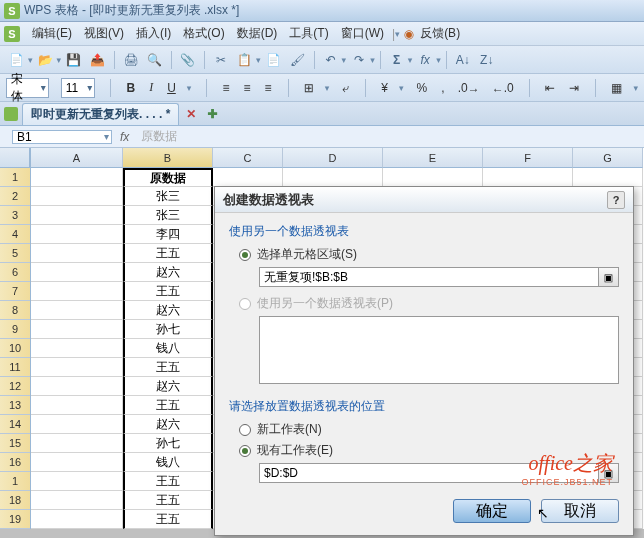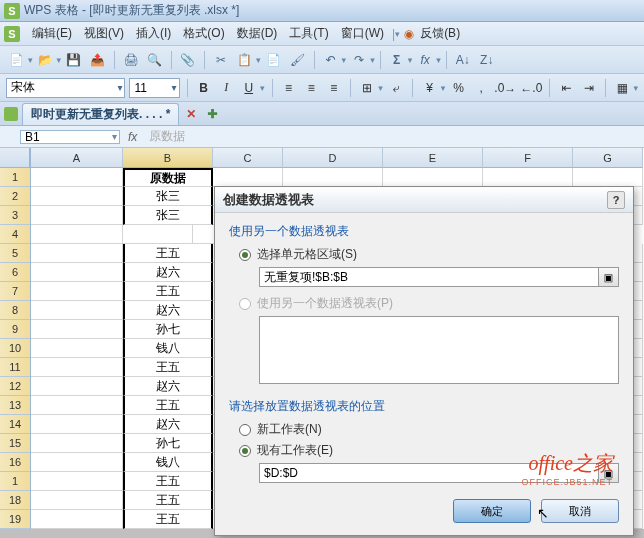--- a/index.html
+++ b/index.html
@@ -8,34 +8,34 @@
 .app-icon{width:16px;height:16px;background:#7fb84d;border-radius:2px;display:inline-flex;align-items:center;justify-content:center;color:#fff;font-weight:bold;font-size:11px;margin-right:4px}
 .titlebar-text{color:#3c5a7a;font-size:12px}
 .menubar{background:linear-gradient(#e8f0fa,#d5e3f2);height:24px;display:flex;align-items:center;padding:0 4px;border-bottom:1px solid #b8c8db}
 .menu-logo{width:16px;height:16px;background:#7fb84d;border-radius:2px;display:inline-flex;align-items:center;justify-content:center;color:#fff;font-weight:bold;font-size:11px;margin-right:6px}
 .menu-item{padding:2px 6px;color:#333;cursor:pointer}
 .menu-sep{color:#999;margin:0 2px}
 .toolbar{background:linear-gradient(#e2ecf7,#d0dff0);height:28px;display:flex;align-items:center;padding:0 6px;border-bottom:1px solid #b0c4da;gap:2px}
 .tbtn{width:22px;height:22px;display:inline-flex;align-items:center;justify-content:center;border:1px solid transparent;border-radius:2px;cursor:pointer;color:#4a6a8a}
 .tsep{width:1px;height:18px;background:#a8bcd3;margin:0 3px}
 .dd{font-size:9px;color:#6a8aaa;margin-left:-2px}
-.format-bar{background:linear-gradient(#e2ecf7,#d0dff0);height:28px;display:flex;align-items:center;padding:0 6px;border-bottom:1px solid #b0c4da;gap:4px}
+.format-bar{background:linear-gradient(#e2ecf7,#d0dff0);height:28px;display:flex;align-items:center;padding:0 6px;border-bottom:1px solid #b0c4da;gap:12px}
 .combo{background:#fff;border:1px solid #8fa9c7;height:20px;display:inline-flex;align-items:center;padding:0 16px 0 4px;position:relative;font-size:12px}
 .combo::after{content:"▾";position:absolute;right:2px;color:#4a6a8a;font-size:10px}
 .fmt-btn{width:22px;height:22px;display:inline-flex;align-items:center;justify-content:center;border:1px solid transparent;cursor:pointer;color:#333;font-size:12px}
 .fmt-btn.bold{font-weight:bold}
 .fmt-btn.italic{font-style:italic;font-family:serif}
 .fmt-btn.underline{text-decoration:underline}
 .tabstrip{background:linear-gradient(#d8e4f2,#c8d8ea);height:24px;display:flex;align-items:center;padding:0 4px;border-bottom:1px solid #9ab8d6}
 .doc-icon{width:14px;height:14px;background:#7fb84d;display:inline-block;margin-right:4px;border-radius:2px}
 .tab-active{background:linear-gradient(#f0f6fc,#dce8f5);border:1px solid #9ab8d6;border-bottom:none;height:22px;display:inline-flex;align-items:center;padding:0 8px;border-radius:3px 3px 0 0;color:#2a4a6a;font-weight:bold}
 .tab-close{margin-left:4px;color:#c04040;font-weight:bold;padding:0 3px}
 .tab-new{margin-left:4px;color:#4a8a4a;font-weight:bold;padding:0 4px}
 .formula-bar{background:#e8f0fa;height:22px;display:flex;align-items:center;border-bottom:1px solid #b0c4da}
-.name-box{background:#fff;border:1px solid #9ab8d6;width:100px;height:14px;display:inline-flex;align-items:center;padding:0 4px;margin-left:20px;position:relative}
+.name-box{background:#fff;border:1px solid #9ab8d6;width:100px;height:14px;display:inline-flex;align-items:center;padding:0 4px;margin-left:12px;position:relative}
 .name-box::after{content:"▾";position:absolute;right:2px;font-size:10px;color:#6a8aaa}
 .fx{padding:0 8px;color:#666;font-style:italic}
 .formula-content{flex:1;background:#e8f0fa;color:#aaa;padding-left:4px}
 .sheet-area{display:flex;background:#fff;position:relative}
 .row-nums{background:linear-gradient(90deg,#e4ecf5,#d4e0ee);border-right:1px solid #9ab8d6}
 .corner{width:30px;height:20px;background:linear-gradient(#e4ecf5,#d0dfee);border-bottom:1px solid #9ab8d6;border-right:1px solid #9ab8d6}
 .row-num{width:30px;height:19px;border-bottom:1px solid #b8c8db;text-align:center;font-size:11px;color:#333;display:flex;align-items:center;justify-content:center;background:linear-gradient(90deg,#f4e8bc,#f0dc9c)}
 .cols{display:flex}
 .col-h{height:20px;border-right:1px solid #b8c8db;border-bottom:1px solid #9ab8d6;background:linear-gradient(#e8f0f8,#d4e0ee);text-align:center;font-size:11px;display:flex;align-items:center;justify-content:center;color:#333}
 .col-h.sel{background:linear-gradient(#f4e8bc,#e8d488)}
@@ -58,21 +58,21 @@
 .dlg-label{font-size:12px;color:#333}
 .dlg-label.disabled{color:#aaa}
 .range-input{margin-left:30px;margin-top:4px;display:flex;align-items:center}
 .range-input input{flex:1;border:1px solid #999;height:20px;padding:0 4px;font-size:12px;background:#fff}
 .range-pick{width:20px;height:20px;border:1px solid #999;border-left:none;background:linear-gradient(#f8f8f8,#e0e0e0);display:flex;align-items:center;justify-content:center;font-size:10px}
 .pivot-list{margin-left:30px;margin-top:4px;border:1px solid #999;background:#fff;height:68px}
 .watermark{position:absolute;right:20px;bottom:48px;text-align:right}
 .watermark-main{color:#e04020;font-size:20px;font-family:serif;font-style:italic}
 .watermark-sub{color:#e06040;font-size:9px;letter-spacing:1px}
 .dlg-buttons{display:flex;justify-content:flex-end;gap:10px;padding:6px 14px 12px}
-.btn{width:78px;height:24px;border:1px solid #6a8ab0;border-radius:3px;background:linear-gradient(#f0f6fc,#c8dcf0);font-size:11px;cursor:pointer;position:relative}
+.btn{width:78px;height:24px;border:1px solid #6a8ab0;border-radius:3px;background:linear-gradient(#f0f6fc,#c8dcf0);font-size:16px;cursor:pointer;position:relative}
 .btn.primary{background:linear-gradient(#d0e4f8,#8ab8e0);border-color:#4a7ab0}
 .cursor{position:absolute;pointer-events:none;font-size:14px;color:#000}
 </style>
 </head>
 <body>
 
 <div class="titlebar">
   <span class="app-icon">S</span>
   <span class="titlebar-text">WPS 表格 - [即时更新无重复列表 .xlsx *]</span>
 </div>
@@ -232,20 +232,21 @@
         <div class="cell" style="width: 92px;"></div>
         <div class="cell col-B" style="width: 90px;">张三</div>
         <div class="cell" style="width: 70px;"></div>
         <div class="cell" style="width: 100px;"></div>
         <div class="cell" style="width: 100px;"></div>
         <div class="cell" style="width: 90px;"></div>
         <div class="cell" style="width: 70px;"></div>
       </div>
       <div class="cell-row">
         <div class="cell" style="width: 92px;"></div>
+        <div class="cell col-B" style="width: 90px;">李四</div>
         <div class="cell" style="width: 70px;"></div>
         <div class="cell" style="width: 100px;"></div>
         <div class="cell" style="width: 100px;"></div>
         <div class="cell" style="width: 90px;"></div>
         <div class="cell" style="width: 70px;"></div>
       </div>
       <div class="cell-row">
         <div class="cell" style="width: 92px;"></div>
         <div class="cell col-B" style="width: 90px;">王五</div>
         <div class="cell" style="width: 70px;"></div>

